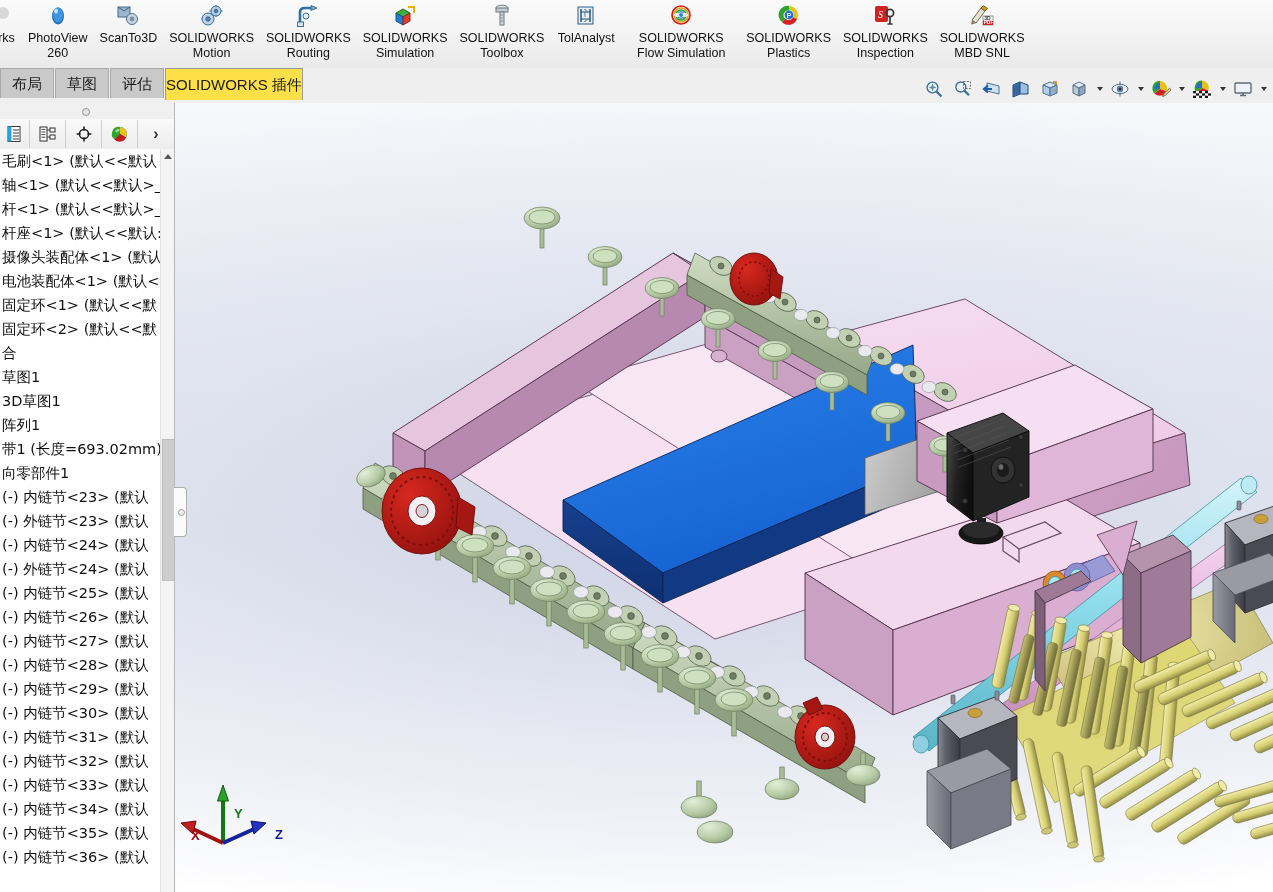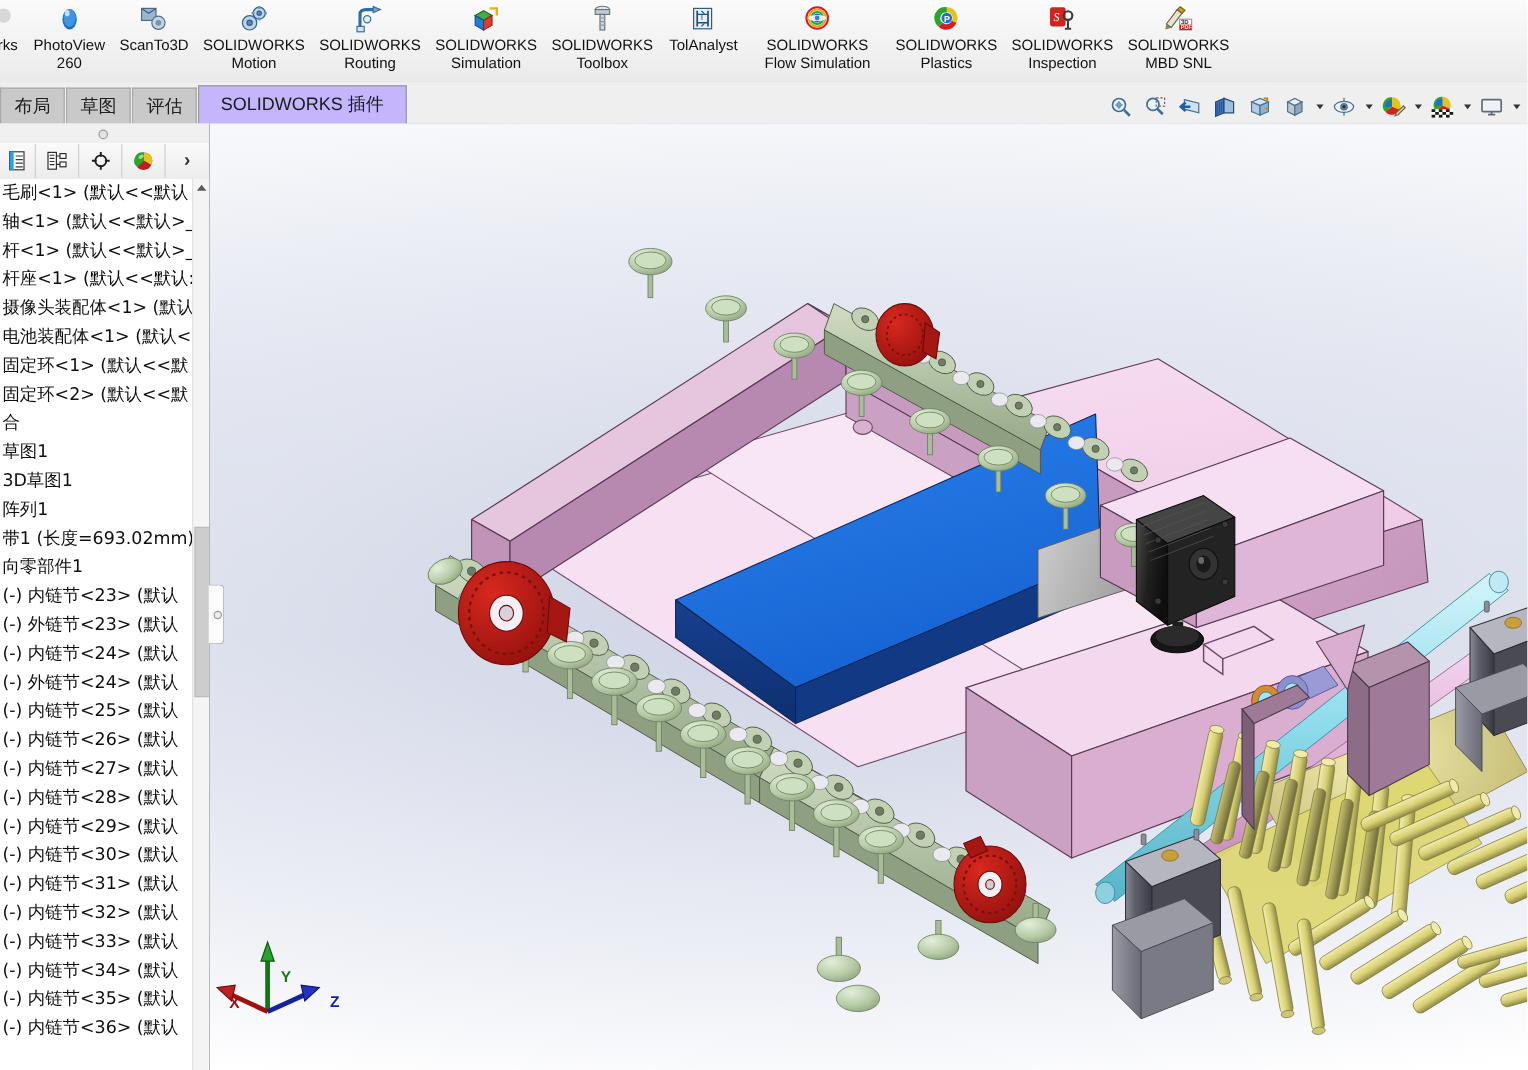--- a/index.html
+++ b/index.html
@@ -23,29 +23,29 @@
   .rbtn .ric{height:26px;display:flex;align-items:center;justify-content:center;margin-bottom:2px;}
   .rbtn .rlb{
     font-size:12.5px;color:#111;line-height:15px;text-align:center;
     white-space:pre-line;
   }
   
   #tabstrip{
     position:absolute;left:0;top:68px;width:1273px;height:35px;
     background:#efefef;border-bottom:1px solid #bdbdbd;
   }
-  #tabs-left{position:absolute;left:0;top:0;height:35px;display:flex;align-items:flex-end;}
+  #tabs-left{position:absolute;left:0;top:0;height:35px;display:flex;}
   .ftab{
     height:30px;line-height:30px;padding:0 11px;margin-right:1px;
     background:#c9c9c9;border:1px solid #a9a9a9;border-bottom:none;
     font-size:15px;color:#202020;box-sizing:border-box;cursor:default;
   }
   .ftab.active{
-    background:#c4b5fd;border-color:#9a9a9a;height:32px;line-height:32px;
-    color:#1a1a1a;padding:0 18px;
+    background:#fde047;border-color:#9a9a9a;height:32px;line-height:32px;
+    color:#1a1a1a;padding:0 0;
   }
   
   #viewtools{
     position:absolute;right:4px;top:76px;height:26px;
     display:flex;align-items:center;gap:1px;z-index:6;
   }
   .vt{width:26px;height:24px;display:flex;align-items:center;justify-content:center;cursor:default;border:1px solid transparent;border-radius:2px;}
   .vcaret{width:11px;height:24px;display:flex;align-items:center;justify-content:center;cursor:default;}
   .vcaret::after{content:"";border-left:3.5px solid transparent;border-right:3.5px solid transparent;border-top:4px solid #333;}
   

